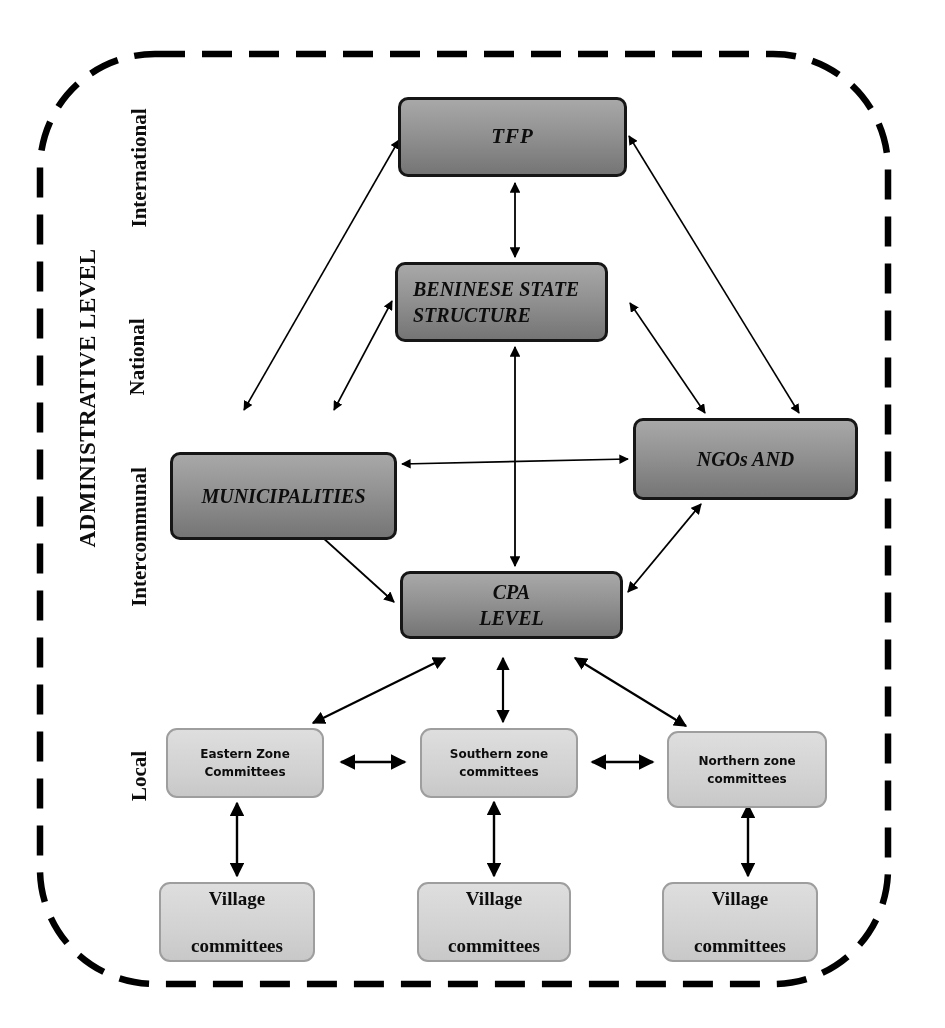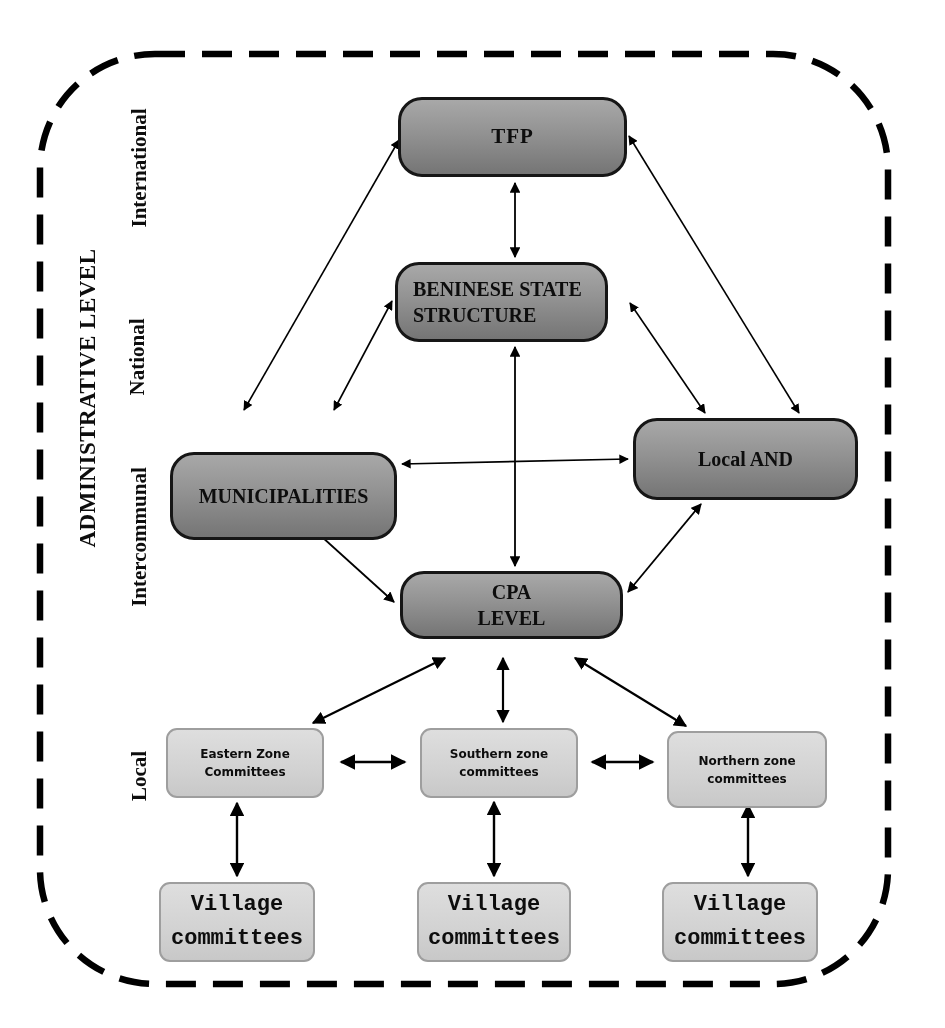--- a/index.html
+++ b/index.html
@@ -35,34 +35,35 @@
     align-items:center; justify-content:center;
     text-align:center;
     color:#0d0d0d;
     font-weight:bold;
     box-sizing:border-box;
   }
   .node span { display:block; }
   .dark {
     background:linear-gradient(180deg,#a8a8a8 0%,#929292 45%,#757575 100%);
     border:3px solid #161616;
-    border-radius:24px;
+    border-radius:10px;
     font-family:"Liberation Serif", serif;
     font-size:20px;
     line-height:1.3;
+    font-style:italic;
   }
   .light {
     background:linear-gradient(180deg,#dedede 0%,#d2d2d2 60%,#c8c8c8 100%);
     border:2px solid #9e9e9e;
     border-radius:11px;
     font-size:12px;
     line-height:1.5;
   }
   .sans  { font-family:"DejaVu Sans", sans-serif; }
-  .serif { font-family:Liberation Mono, monospace; font-size:22px; line-height:1.55; }
+  .serif { font-family:Liberation Serif, serif; font-size:19px; line-height:1.55;justify-content:space-between; }
 
   .tfp { left:398px; top:97px;  width:229px; height:80px; font-size:21px; letter-spacing:1px; }
   .bss { left:395px; top:262px; width:213px; height:80px; align-items:flex-start; text-align:left; padding-left:15px; }
   .mun { left:170px; top:415px; width:227px; height:88px;margin-top:37px; }
   .ngo { left:633px; top:418px; width:225px; height:82px; }
   .cpa { left:400px; top:571px; width:223px; height:68px; }
   .ez  { left:166px; top:728px; width:158px; height:70px; }
   .sz  { left:420px; top:728px; width:158px; height:70px;text-align:center; }
   .nz  { left:667px; top:731px; width:160px; height:77px; }
   .v1  { left:159px; top:882px; width:156px; height:80px; }
@@ -121,21 +122,21 @@
   <div class="node dark bss">
     <span>BENINESE STATE</span>
     <span>STRUCTURE</span>
   </div>
 
   <div class="node dark mun">
     <span>MUNICIPALITIES</span>
   </div>
 
   <div class="node dark ngo">
-    <span>Local AND</span>
+    <span>NGOs AND</span>
   </div>
 
   <div class="node dark cpa">
     <span>CPA</span>
     <span>LEVEL</span>
   </div>
 
   <div class="node light sans ez">
     <span>Eastern Zone</span>
     <span>Committees</span>

